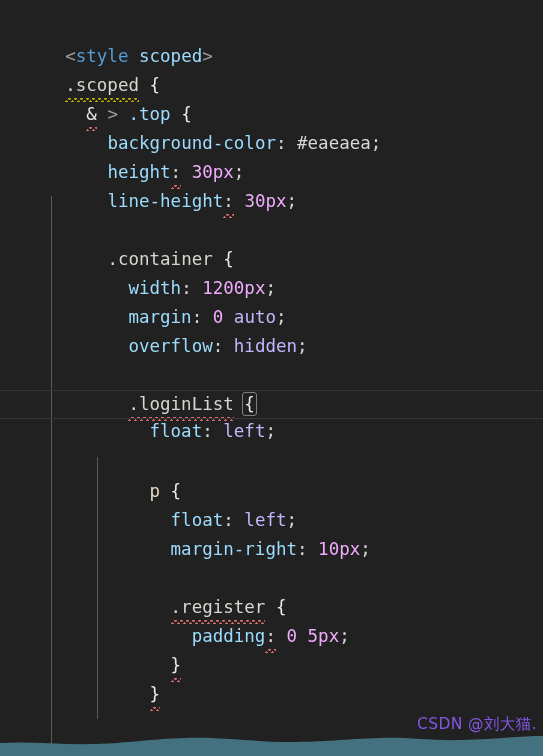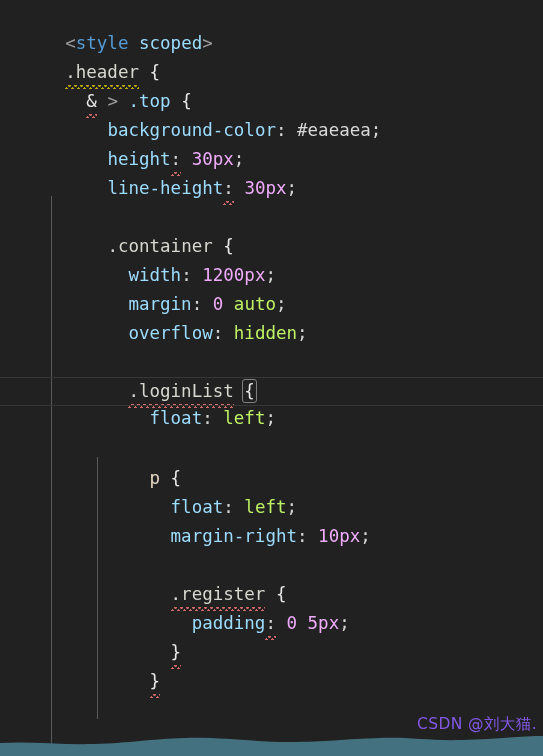--- a/index.html
+++ b/index.html
@@ -20,21 +20,21 @@
     letter-spacing: 0px;
     -webkit-font-smoothing: antialiased;
   }
 
   
   #code {
     position: absolute;
     left: 0; top: 0;
     width: 543px;
     height: 756px;
-    padding: 0 0 0 0;
+    padding: 13px 0 0 0;
     box-sizing: border-box;
   }
 
   .line {
     position: relative;
     height: 29px;
     line-height: 29px;
     white-space: pre;
     padding-left: 2px;
     box-sizing: border-box;
@@ -53,21 +53,21 @@
   .tag       { color: #569cd6; }   
   .attr      { color: #9cdcfe; }   
   .sel-class { color: #d7d7d0; }   
   .sel-blue  { color: #9cdcfe; }   
   .sel-el    { color: #e4d6c3; }   
   .amp       { color: #e8e8e8; }
   .combin    { color: #9b9b9b; }   
   .prop      { color: #9cdcfe; }   
   .colon     { color: #d4d4d4; }
   .val       { color: #f0abfc; }   
-  .kw        { color: #bef264; }   
+  .kw        { color: #c4b5fd; }   
   .hex       { color: #d8d8d8; }
   .brace     { color: #e8e8e8; }
   .semi      { color: #d4d4d4; }
 
   
   .sq {
     position: relative;
     display: inline-block;
   }
   .sq::after {
@@ -138,21 +138,21 @@
   <div class="iguide" style="left:51px; top:196px; height:560px;"></div>
   <div class="iguide" style="left:97px; top:457px; height:262px;"></div>
 
   <div id="code">
 
     <div class="line">
       <span class="punc">&lt;</span><span class="tag">style</span> <span class="attr">scoped</span><span class="punc">&gt;</span>
     </div>
 
     <div class="line">
-      <span class="sel-class sq sq-yellow">.header</span> <span class="brace">{</span>
+      <span class="sel-class sq sq-yellow">.scoped</span> <span class="brace">{</span>
     </div>
 
     <div class="line">
       <span>  </span><span class="amp sq sq-red">&amp;</span> <span class="combin">&gt;</span> <span class="sel-blue">.top</span> <span class="brace">{</span>
     </div>
 
     <div class="line">
       <span>    </span><span class="prop">background-color</span><span class="colon">:</span> <span class="hex">#eaeaea</span><span class="semi">;</span>
     </div>
 

